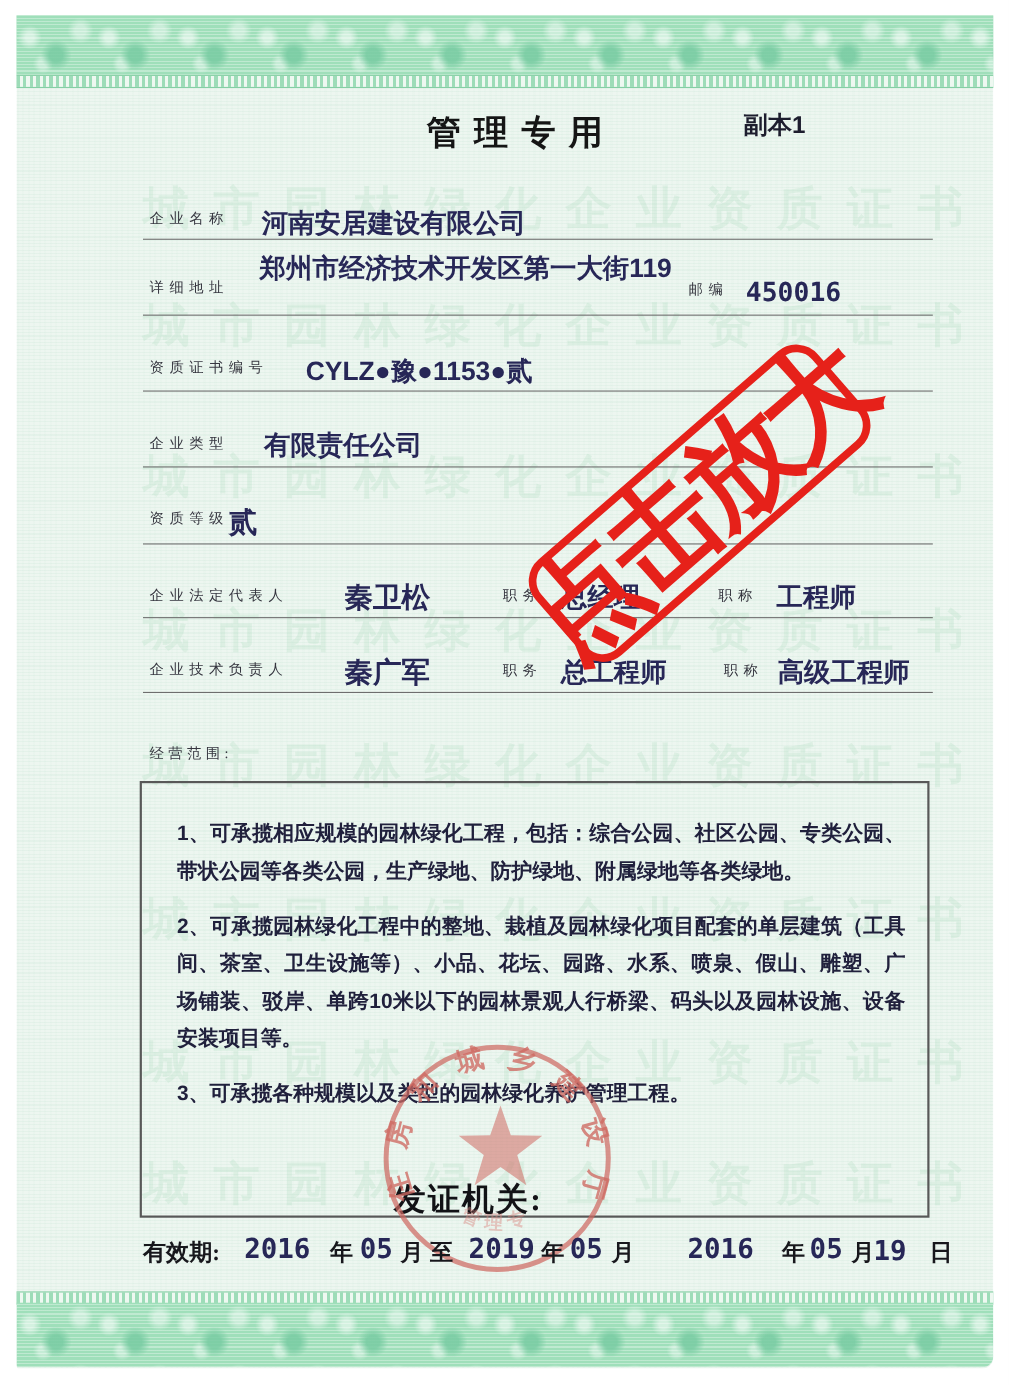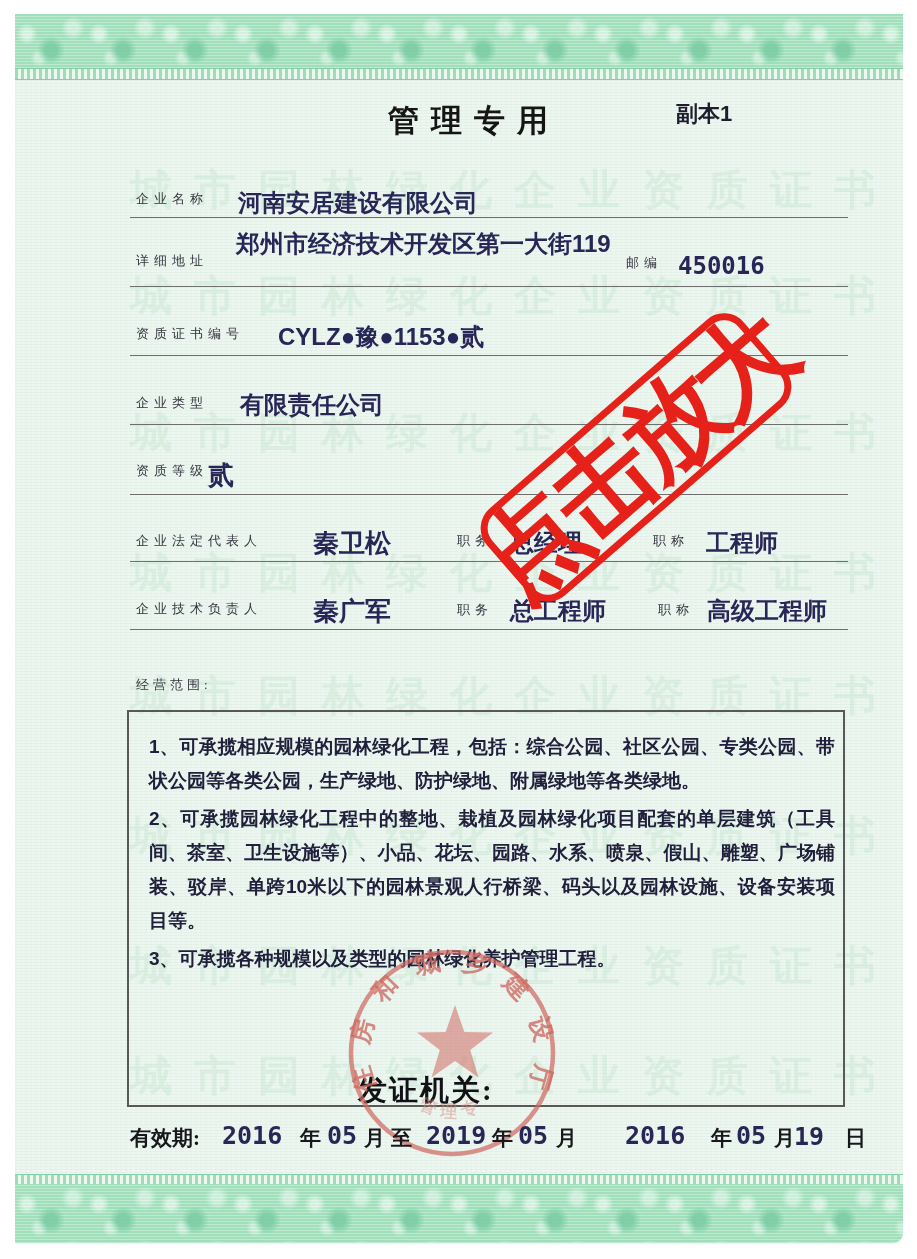--- a/index.html
+++ b/index.html
@@ -38,21 +38,21 @@
   .lbl{position:absolute;font-size:13px;letter-spacing:5px;color:#35353f;
        font-family:Liberation Serif, serif;white-space:nowrap;}
   .val{position:absolute;font-size:24px;font-weight:bold;color:#272757;white-space:nowrap;}
   .val.big{font-size:26px;}
   .num{font-family:"DejaVu Sans Mono",monospace;}
   .rule{position:absolute;left:130px;width:718px;height:0;border-top:1.5px solid #6e6e6e;}
   .scopebox{position:absolute;left:127px;top:710px;width:718px;height:397px;
             border:2px solid #585858;box-sizing:border-box;background:transparent;}
   .scopetext{position:absolute;left:145px;top:726px;width:694px;
              font-size:19px;font-weight:bold;line-height:34px;color:#20203c;text-align:justify;}
-  .scopetext p{margin:4px;}
+  .scopetext p{margin:16px;}
   .issuer{position:absolute;left:358px;top:1071px;font-size:29px;font-weight:bold;
           color:#121216;font-family:"Liberation Serif",serif;letter-spacing:2px;}
   .tok{position:absolute;white-space:nowrap;}
   .tok.cjk{font-size:21px;font-weight:bold;color:#17171c;font-family:"Liberation Serif",serif;}
   .tok.n{font-size:25px;font-weight:bold;color:#272757;font-family:"DejaVu Sans Mono",monospace;}
   .stamp{position:absolute;left:466px;top:400px;width:340px;height:115px;
          border:7px solid #e6211a;border-radius:26px;box-sizing:border-box;
          transform:rotate(-41deg);display:flex;align-items:center;justify-content:center;
          cursor:pointer;background:transparent;}
   .stamp span{font-size:100px;line-height:104px;font-weight:bold;color:#e6211a;

